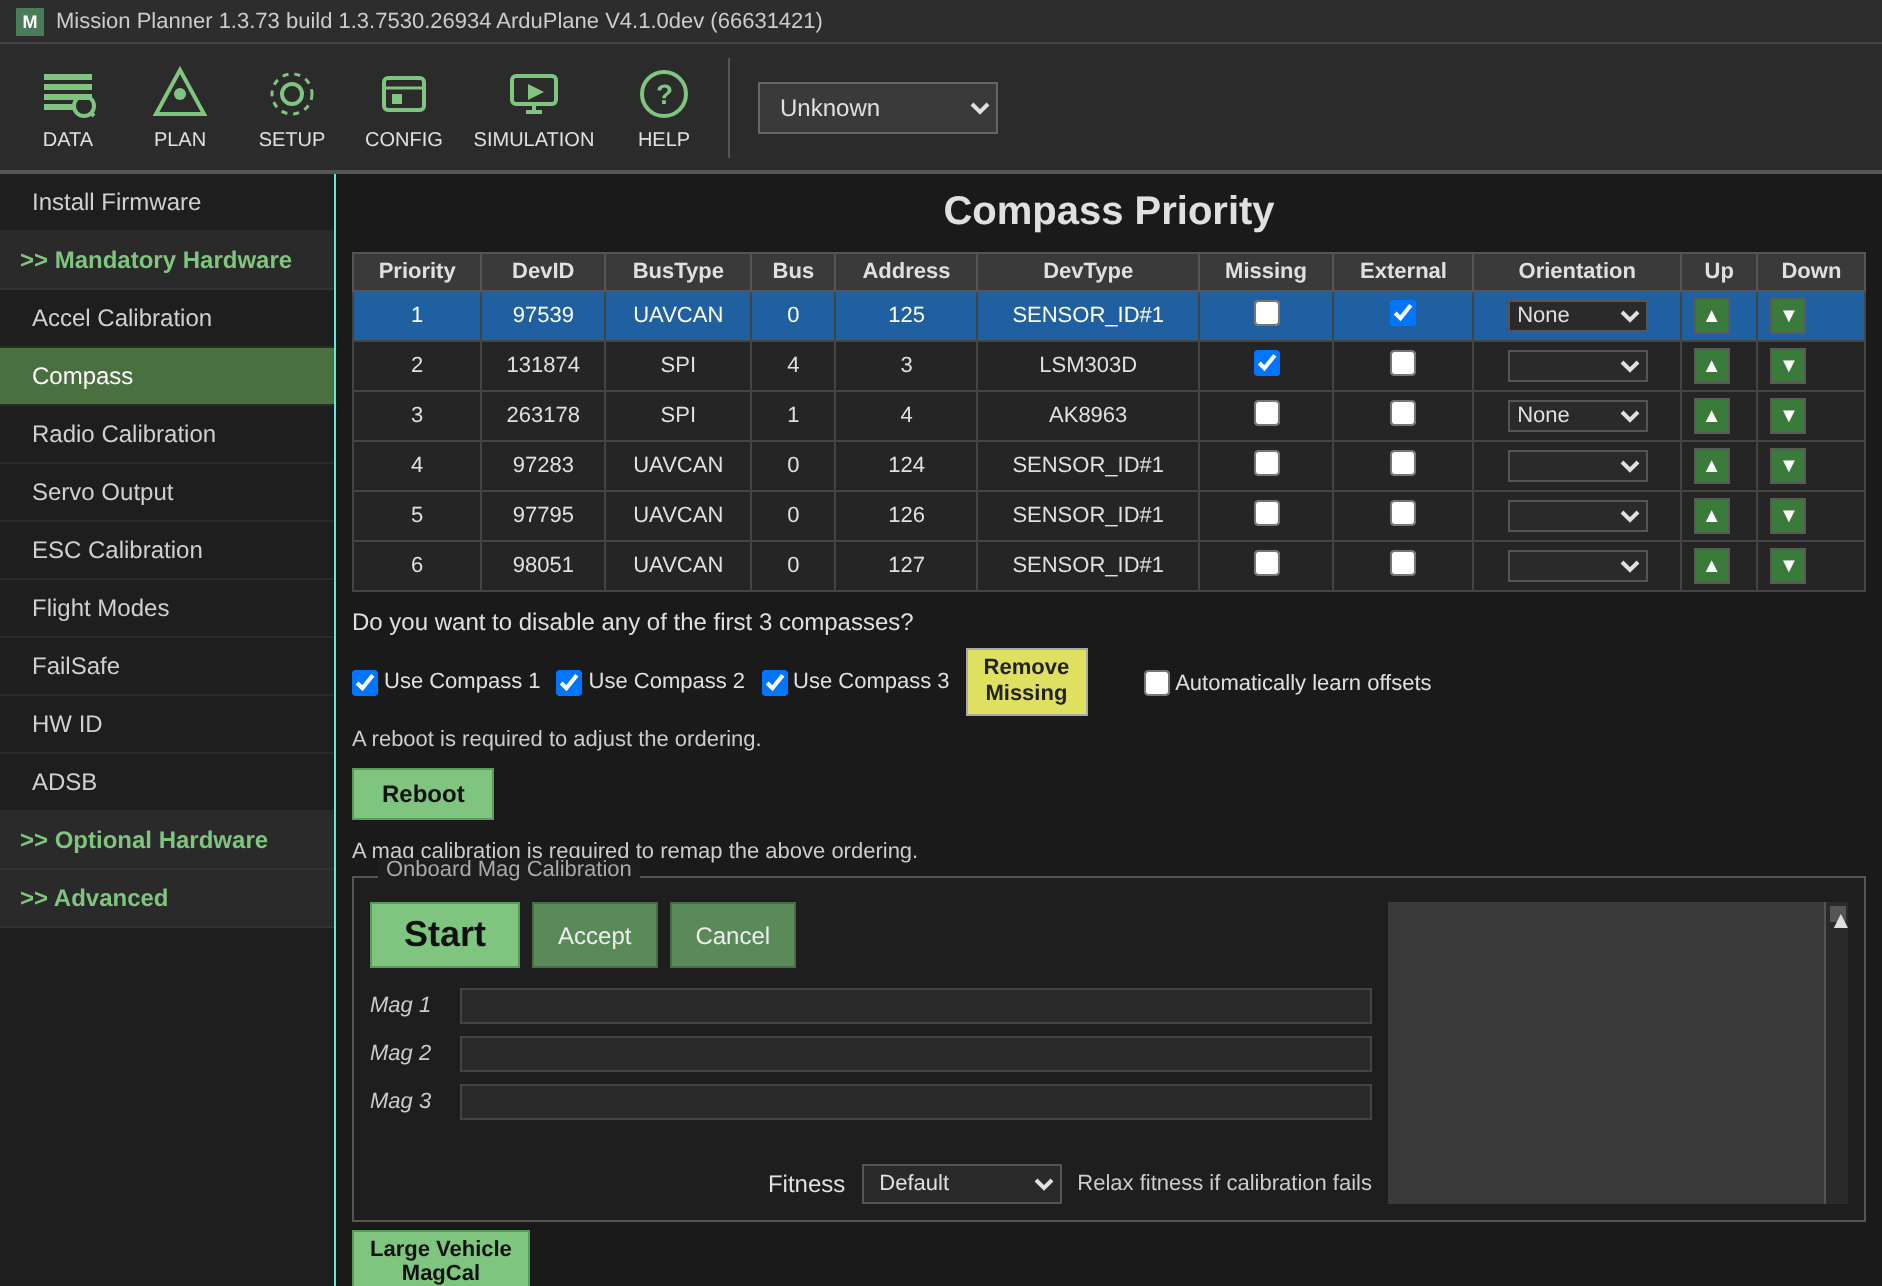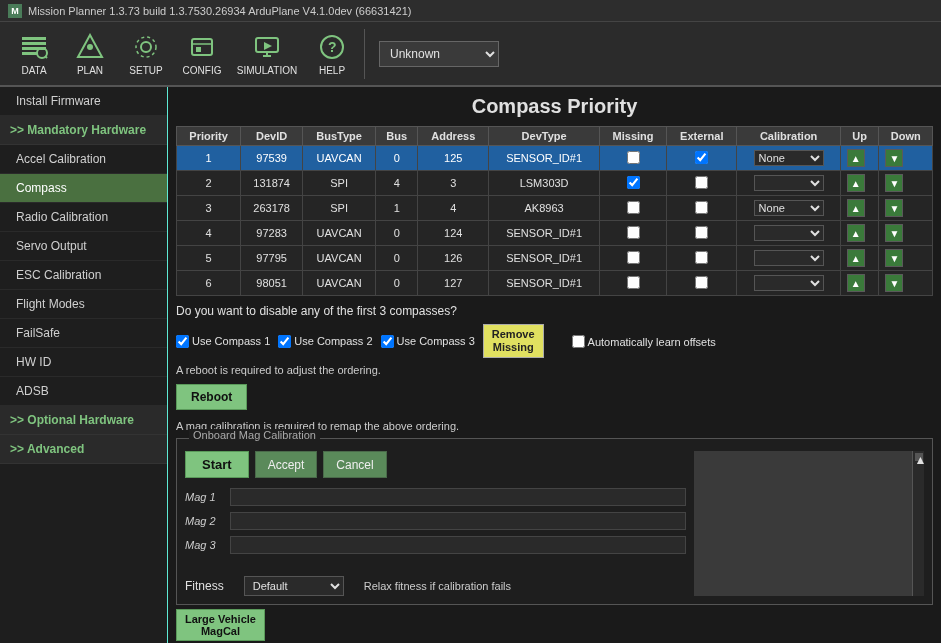--- a/index.html
+++ b/index.html
@@ -49,27 +49,27 @@
     
     .info-text { font-size: 11px; color: #ccc; margin: 4px 0; }
     
     .reboot-btn { background: #7fc47f; color: #111; border: 1px solid #5a9a5a; padding: 5px 14px; font-size: 12px; cursor: pointer; font-weight: bold; margin: 4px 0; }
     
     
     .mag-calib-box { border: 1px solid #555; padding: 8px; margin-top: 6px; background: #1e1e1e; }
     .calib-inner { display: flex; gap: 8px; }
     .calib-left { flex: 1; }
     .calib-buttons { display: flex; gap: 6px; margin-bottom: 10px; }
-    .calib-btn-start { background: #7fc47f; color: #111; border: 1px solid #5a9a5a; padding: 5px 16px; font-size: 13px; cursor: pointer; font-weight: bold; }
+    .calib-btn-start { background: #7fc47f; color: #111; border: 1px solid #5a9a5a; padding: 5px 16px; font-size: 18px; cursor: pointer; font-weight: bold; }
     .calib-btn { background: #5a8a5a; color: #eee; border: 1px solid #4a6a4a; padding: 5px 12px; font-size: 12px; cursor: pointer; }
     .mag-row { display: flex; align-items: center; margin-bottom: 6px; }
     .mag-label { width: 45px; font-size: 11px; color: #ccc; font-style: italic; }
     .mag-bar-container { flex: 1; height: 18px; background: #2a2a2a; border: 1px solid #444; }
     .mag-bar { height: 100%; background: #cccccc; width: 0%; }
-    .fitness-row { display: flex; align-items: center; gap: 20px; margin-top: 22px; }
+    .fitness-row { display: flex; align-items: center; gap: 8px; margin-top: 22px; justify-content: flex-end; }
     .fitness-select { background: #2a2a2a; border: 1px solid #555; color: #e0e0e0; font-size: 11px; padding: 2px 4px; width: 100px; }
     .fitness-text { font-size: 11px; color: #ccc; }
     .calib-right { width: 230px; background: #3a3a3a; }
     
     
     .bottom-btn { background: #7fc47f; color: #111; border: 1px solid #5a9a5a; padding: 3px 8px; font-size: 11px; cursor: pointer; font-weight: bold; margin-top: 4px; }
     
     
     ::-webkit-scrollbar { width: 6px; }
     ::-webkit-scrollbar-track { background: #2a2a2a; }
@@ -213,21 +213,21 @@
       <thead>
         <tr>
           <th>Priority</th>
           <th>DevID</th>
           <th>BusType</th>
           <th>Bus</th>
           <th>Address</th>
           <th>DevType</th>
           <th>Missing</th>
           <th>External</th>
-          <th>Calibration</th>
+          <th>Orientation</th>
           <th>Up</th>
           <th>Down</th>
         </tr>
       </thead>
       <tbody id="compass-table-body">
       <tr class="selected">
             <td>1</td>
             <td>97539</td>
             <td>UAVCAN</td>
             <td>0</td>

